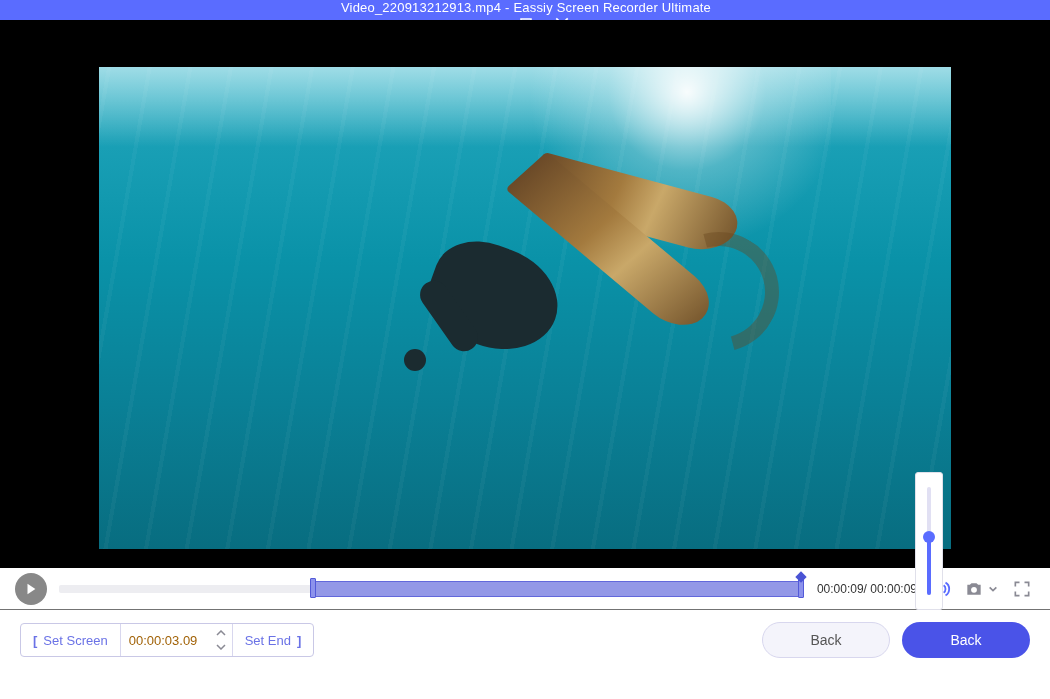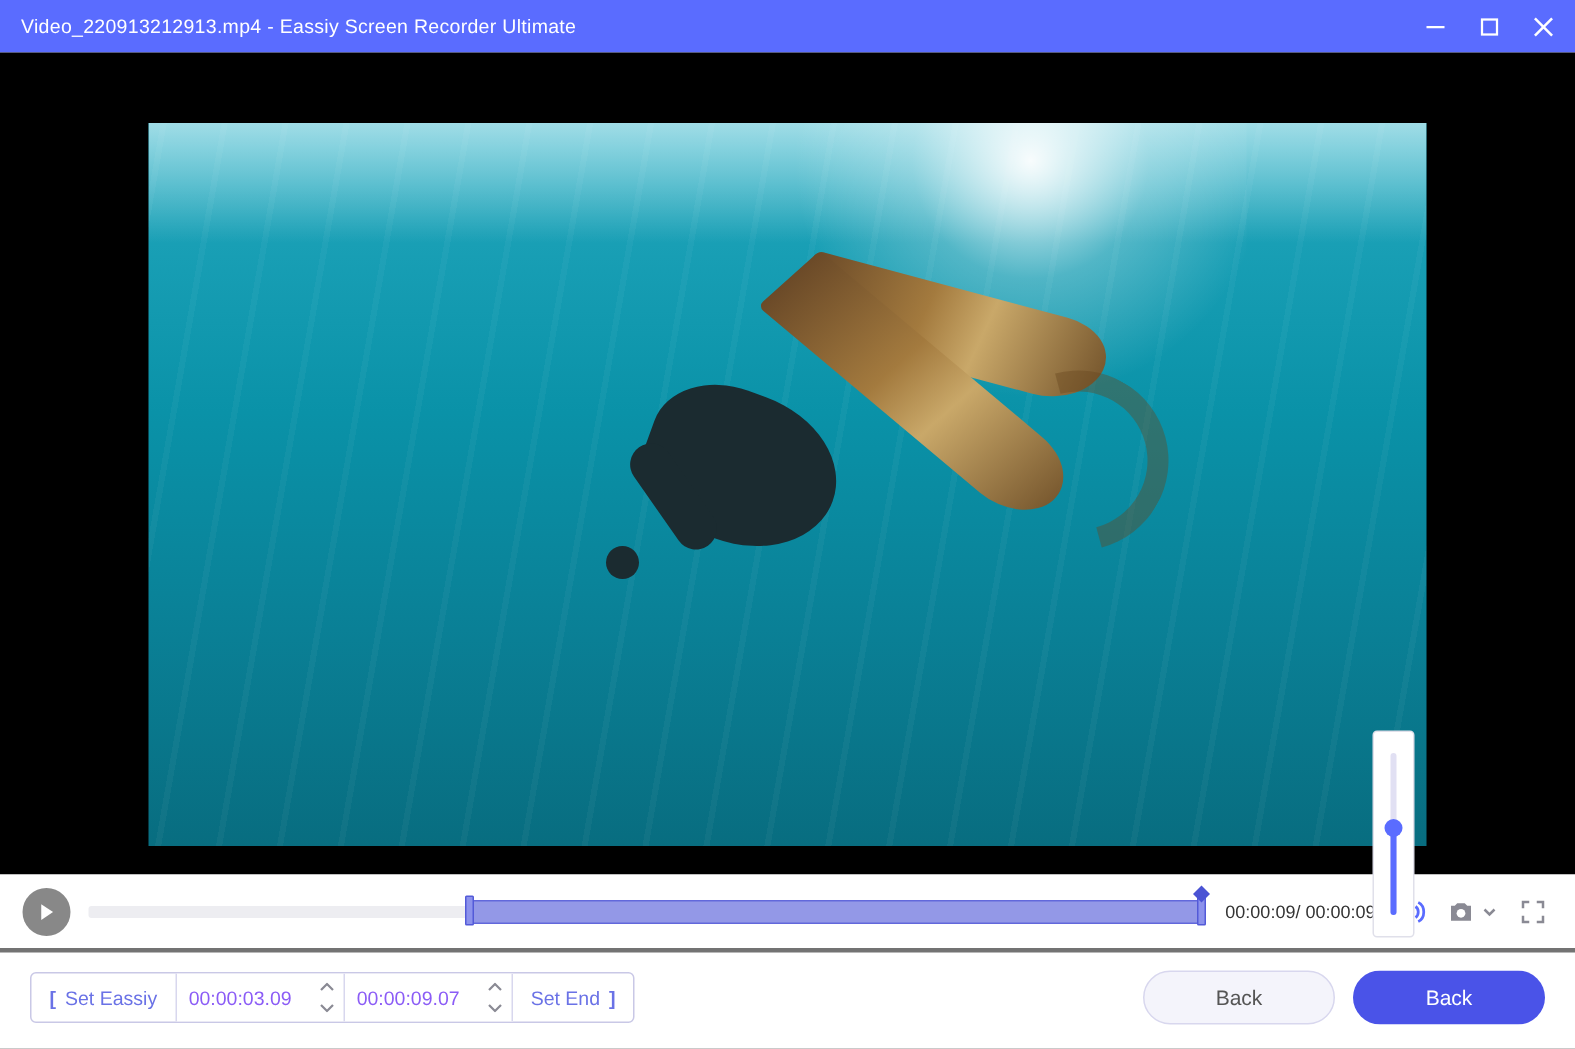--- a/index.html
+++ b/index.html
@@ -11,28 +11,29 @@
   overflow: hidden;
 }
 .window {
   width: 1050px;
   height: 699px;
   display: flex;
   flex-direction: column;
   background: #fff;
 }
 .titlebar {
-  height: 35px;
+  height: 20px;
   background: #5a6cff;
   color: #fff;
   display: flex;
   align-items: center;
   padding: 0 12px 0 14px;
   font-size: 13px;
   letter-spacing: 0.2px;
+  flex-direction: column;
 }
 .titlebar .title-text { flex: 1; white-space: nowrap; }
 .win-controls { display: flex; gap: 18px; align-items: center; }
 .win-btn { width: 18px; height: 18px; display:flex; align-items:center; justify-content:center; cursor:pointer; }
 .win-btn svg { stroke: #fff; stroke-width: 1.5; fill: none; }
 
 .video-area {
   flex: 0 0 548px;
   background: #000;
   position: relative;
@@ -93,28 +94,28 @@
   justify-content: center;
   z-index: 5;
 }
 .vol-track {
   width: 4px; height: 108px; background: #e1e0f3; border-radius: 2px; position: relative;
 }
 .vol-fill { position:absolute; bottom:0; width:4px; height:56px; background:#5a6cff; border-radius:2px; }
 .vol-thumb { position:absolute; bottom:52px; left:-4px; width:12px; height:12px; background:#5a6cff; border-radius:50%; }
 
 .controls-row {
-  height: 52px;
+  height: 42px;
   background: #fff;
   display: flex;
   align-items: center;
   padding: 0 17px 0 15px;
   gap: 12px;
   position: relative;
-  border-bottom: 3px solid #737373;
+  border-bottom: 1px solid #737373;
 }
 .play-btn {
   width: 32px; height: 32px; border-radius: 50%;
   background: #888; display:flex; align-items:center; justify-content:center;
   cursor:pointer;
 }
 .play-btn svg { fill:#fff; }
 
 .timeline {
   flex: 1;
@@ -153,21 +154,21 @@
   background: #fff;
 }
 .trim-group {
   display: flex;
   align-items: stretch;
   border: 1px solid #c9c8e6;
   border-radius: 4px;
   height: 34px;
   overflow: hidden;
 }
-.tg-cell { display:flex; align-items:center; justify-content:center; padding:0 14px; font-size:13px; color:#8b5cf6; border-right:1px solid #d8d7ee; }
+.tg-cell { display:flex; align-items:center; justify-content:center; padding:0 14px; font-size:13px; color:#a16207; border-right:1px solid #d8d7ee; }
 .tg-cell:last-child { border-right:none; }
 .set-start, .set-end { color:#6a72e6; cursor:pointer; padding:0 12px; }
 .bracket { font-weight:bold; margin-right:6px; color:#6a72e6; }
 .bracket.r { margin-left:6px; margin-right:0; }
 .tc { width:112px; padding:0 8px; position:relative; background:#fff; }
 .tc span { flex:1; }
 .tc .spin { position:absolute; right:4px; top:2px; bottom:2px; width:14px; display:flex; flex-direction:column; }
 .spin-btn { flex:1; display:flex; align-items:center; justify-content:center; cursor:pointer; }
 .spin-btn svg { stroke:#8a8a94; stroke-width:1.5; fill:none; }
 .dur { width:324px; }
@@ -270,52 +271,37 @@
       <svg viewBox="0 0 24 24" width="20" height="20">
         <path d="M3 3h6v2H5v4H3V3zm18 0v6h-2V5h-4V3h6zM3 21v-6h2v4h4v2H3zm18 0h-6v-2h4v-4h2v6z"></path>
       </svg>
     </div>
   </div>
 
   <div class="bottom-row">
     <div class="trim-group">
       <div class="tg-cell set-start">
         <span class="bracket">[</span>
-        <span>Set Eassiy</span>
+        <span>Set Screen</span>
       </div>
       <div class="tg-cell tc">
         <span>00:00:03.09</span>
         <div class="spin">
           <div class="spin-btn">
               <svg viewBox="0 0 10 6" width="10" height="6">
                 <polyline points="1,5 5,1 9,5"></polyline>
               </svg>
             </div>
           <div class="spin-btn">
               <svg viewBox="0 0 10 6" width="10" height="6">
                 <polyline points="1,1 5,5 9,1"></polyline>
               </svg>
             </div>
         </div>
       </div>
-      <div class="tg-cell tc">
-        <span>00:00:09.07</span>
-        <div class="spin">
-          <div class="spin-btn">
-              <svg viewBox="0 0 10 6" width="10" height="6">
-                <polyline points="1,5 5,1 9,5"></polyline>
-              </svg>
-            </div>
-          <div class="spin-btn">
-              <svg viewBox="0 0 10 6" width="10" height="6">
-                <polyline points="1,1 5,5 9,1"></polyline>
-              </svg>
-            </div>
-        </div>
-      </div>
       <div class="tg-cell set-end">
         <span>Set End</span>
         <span class="bracket r">]</span>
       </div>
     </div>
 
     <div class="action-buttons">
       <div class="act-btn act-back">Back</div>
       <div class="act-btn act-done">Back</div>
     </div>

